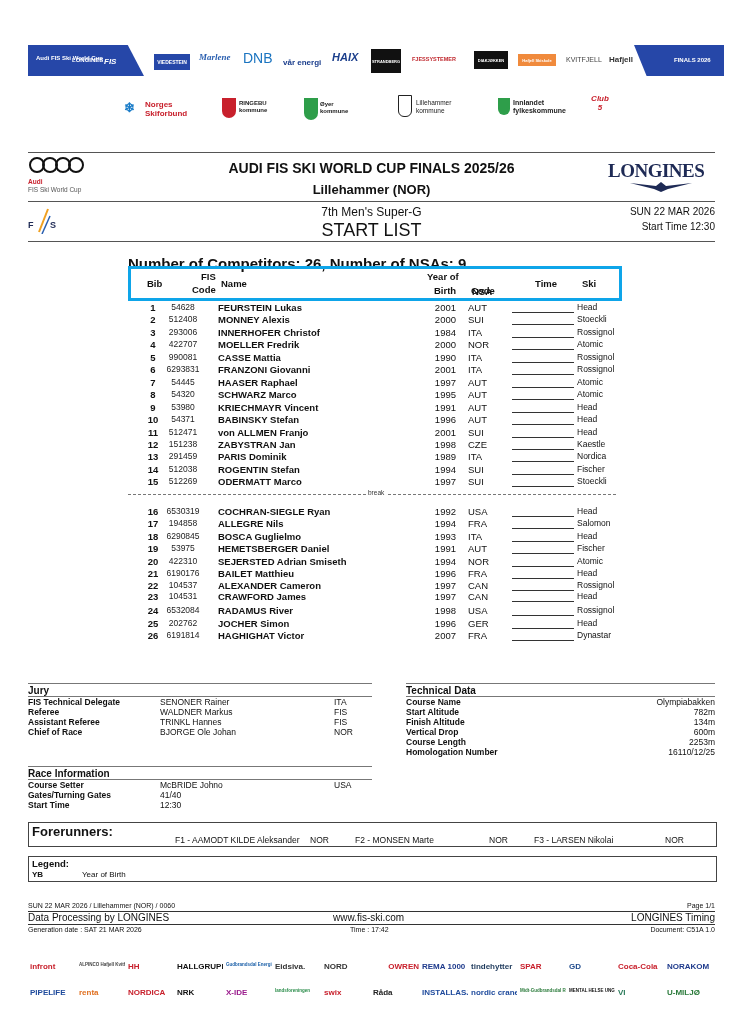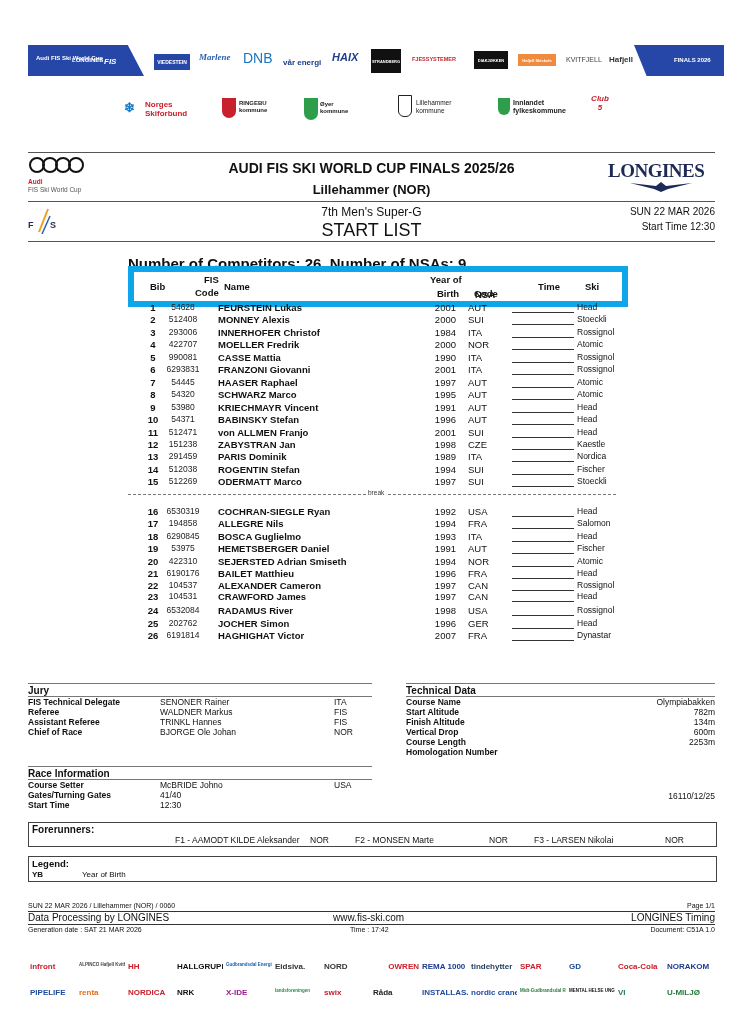--- a/index.html
+++ b/index.html
@@ -16,21 +16,21 @@
   .title { position:absolute; left:0; width:743px; text-align:center; font-weight:bold; }
   .t-row { position:absolute; left:130px; width:487px; height:12.5px; font-size:9.5px; }
   .t-row span { position:absolute; top:0; white-space:nowrap; }
   .bib { width:30px; text-align:center; left:8px; font-weight:bold; }
   .fis { width:62px; text-align:center; left:22px; font-size:8.5px; color:#222; }
   .nm { left:88px; font-weight:bold; }
   .yb { left:296px; width:30px; text-align:right; }
   .nsa { left:338px; }
   .tm { left:382px; width:62px; height:10px; border-bottom:1px solid #333; }
   .ski { left:447px; font-size:8.5px; }
-  .hdr-box { position:absolute; left:128px; top:266px; width:488px; height:29px; border:6px solid #0ea5e9; }
+  .hdr-box { position:absolute; left:128px; top:266px; width:488px; height:29px; border:3px solid #0ea5e9; }
   .hdr-box span { position:absolute; font-size:9.5px; font-weight:bold; white-space:nowrap; }
   .sec-title { position:absolute; font-size:10px; font-weight:bold; }
   .kv { position:absolute; font-size:8.5px; white-space:nowrap; }
   .kv.b { font-weight:bold; }
   .box { position:absolute; border:1px solid #444; }
   .foot { position:absolute; font-size:7px; white-space:nowrap; }
   .foot2 { position:absolute; font-size:10px; white-space:nowrap; }
 </style>
 </head>
 <body>
@@ -397,25 +397,25 @@
     <div class="kv" style="right: 28px; top: 697px;">Olympiabakken</div>
     <div class="kv b" style="left: 406px; top: 707px;">Start Altitude</div>
     <div class="kv" style="right: 28px; top: 707px;">782m</div>
     <div class="kv b" style="left: 406px; top: 717px;">Finish Altitude</div>
     <div class="kv" style="right: 28px; top: 717px;">134m</div>
     <div class="kv b" style="left: 406px; top: 727px;">Vertical Drop</div>
     <div class="kv" style="right: 28px; top: 727px;">600m</div>
     <div class="kv b" style="left: 406px; top: 737px;">Course Length</div>
     <div class="kv" style="right: 28px; top: 737px;">2253m</div>
     <div class="kv b" style="left: 406px; top: 747px;">Homologation Number</div>
-    <div class="kv" style="right: 28px; top: 747px; margin-top: 44px;">16110/12/25</div>
+    <div class="kv" style="right: 28px; top: 747px;">16110/12/25</div>
   </div>
 
 <div class="box" style="left:28px;top:822px;width:687px;height:23px;">
-  <div class="abs" style="left:3px;top:1px;font-size:10px;font-weight:bold;">Forerunners:</div>
+  <div class="abs" style="left:3px;top:1px;font-size:13px;font-weight:bold;">Forerunners:</div>
   <div class="abs" style="left:146px;top:12px;font-size:8.5px;">F1 - AAMODT KILDE Aleksander</div>
   <div class="abs" style="left:281px;top:12px;font-size:8.5px;">NOR</div>
   <div class="abs" style="left:326px;top:12px;font-size:8.5px;">F2 - MONSEN Marte</div>
   <div class="abs" style="left:460px;top:12px;font-size:8.5px;">NOR</div>
   <div class="abs" style="left:505px;top:12px;font-size:8.5px;">F3 - LARSEN Nikolai</div>
   <div class="abs" style="left:636px;top:12px;font-size:8.5px;">NOR</div>
 </div>
 
 <div class="box" style="left:28px;top:856px;width:687px;height:24px;">
   <div class="abs" style="left:3px;top:1px;font-size:9.5px;font-weight:bold;">Legend:</div>

